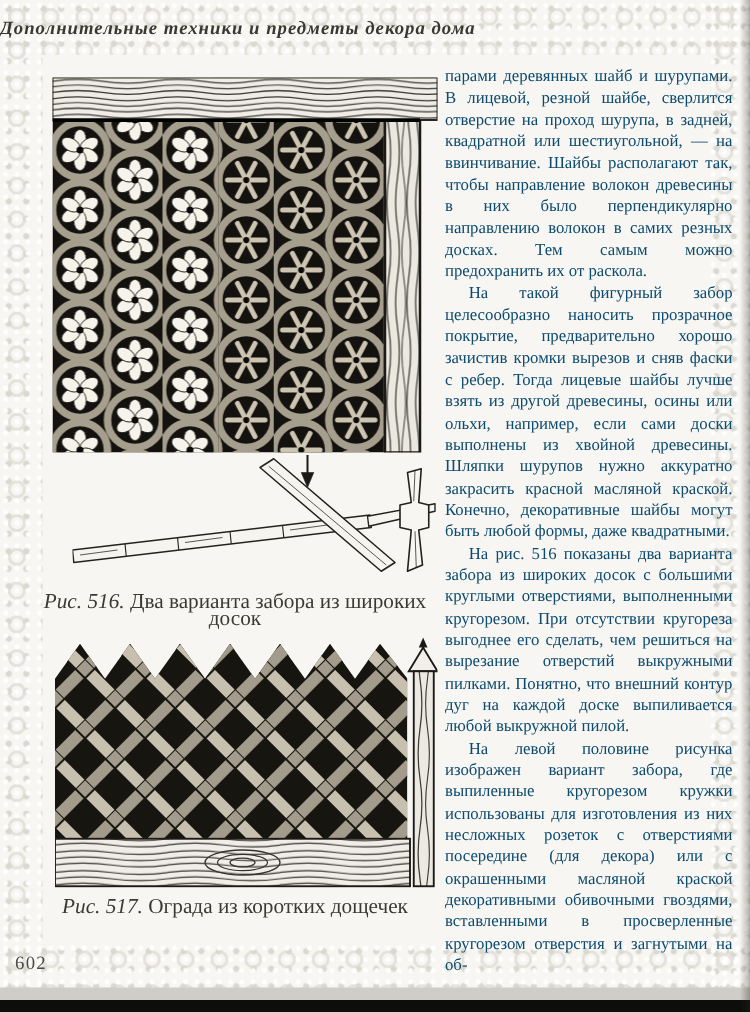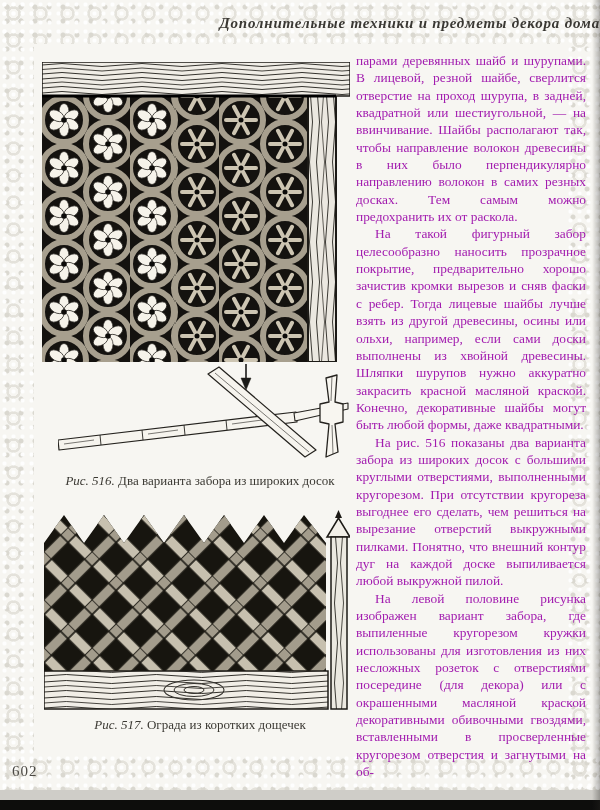--- a/index.html
+++ b/index.html
@@ -19,36 +19,36 @@
   .lace-top{left:0;top:0;width:600px;height:44px;}
   .lace-bottom{left:0;top:754px;width:600px;height:38px;}
   .lace-left{left:0;top:0;width:34px;height:810px;}
   .lace-right{left:566px;top:0;width:34px;height:810px;}
 
   .photo-bottom-gray{position:absolute;left:0;top:790px;width:600px;height:12px;background:#cfcdc8;}
   .photo-bottom-black{position:absolute;left:0;top:800px;width:600px;height:10px;background:#0d0d0c;}
   .photo-right-shade{position:absolute;right:0;top:0;width:8px;height:810px;
       background:linear-gradient(to right, rgba(0,0,0,0), rgba(40,38,34,.35));}
 
-  .header{position:absolute;left:0;top:15px;width:600px;text-align:right;z-index:3;
+  .header{position:absolute;left:0;top:15px;width:600px;text-align:left;z-index:3;
       font-style:italic;font-weight:bold;letter-spacing:.8px;font-size:15px;color:#3a3833;}
 
   .fig{position:absolute;}
   #fig516{left:42px;top:62px;}
   #figdetail{left:58px;top:362px;}
   #fig517{left:44px;top:503px;}
 
-  .caption{position:absolute;left:46px;width:308px;text-align:center;
-      font-size:13px;color:#3b3933;line-height:14px;}
+  .caption{position:absolute;left:34px;width:308px;text-align:center;
+      font-size:17px;color:#3b3933;line-height:14px;}
   #cap516{top:474px;}
   #cap517{top:718px;font-family:Liberation Serif, serif;}
   .caption .lab{font-style:italic;}
 
   .col{position:absolute;left:356px;top:52px;width:230px;
-      font-size:13.4px;line-height:17.35px;color:#a21caf;text-align:justify;}
+      font-size:13.4px;line-height:17.35px;color:#0c4a6e;text-align:justify;}
   .col p{margin:0;text-indent:19px;}
   .col p.nofirst{text-indent:0;}
 
   .pagenum{position:absolute;left:12px;top:763px;z-index:3;
       font-size:15px;font-weight:normal;color:#4c4a45;letter-spacing:1px;}
 </style>
 </head>
 <body>
 
 <div class="page">

